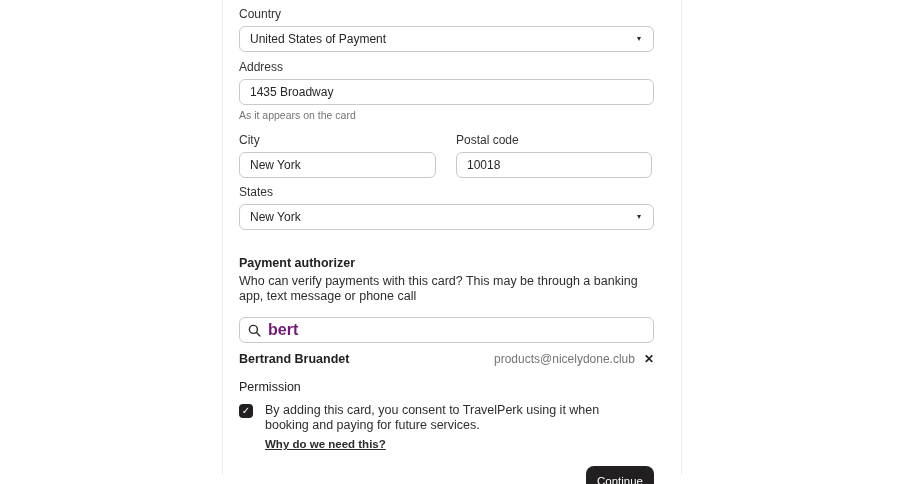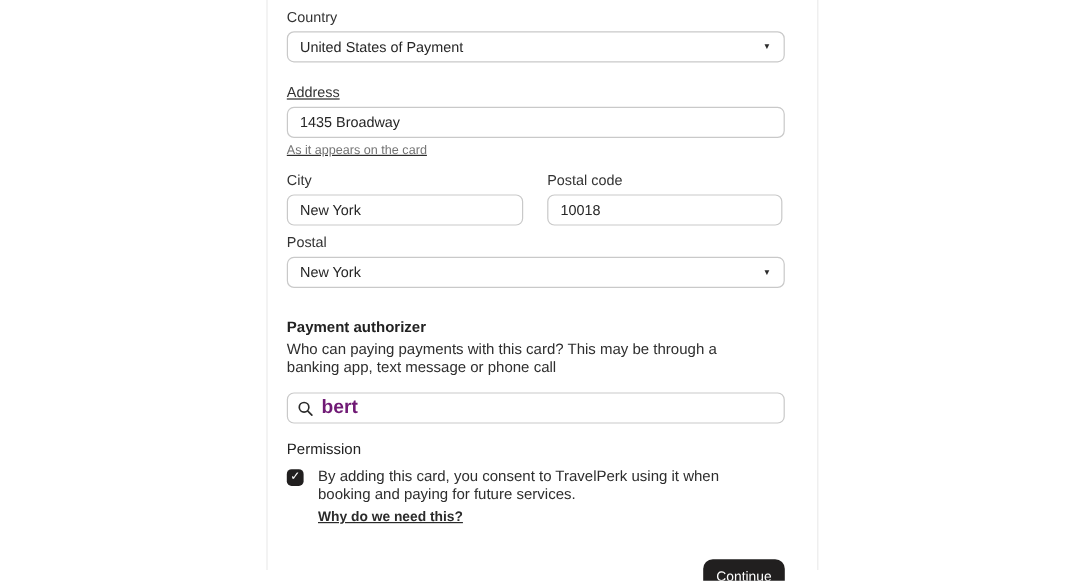--- a/index.html
+++ b/index.html
@@ -64,21 +64,21 @@
     font-size: 10.5px;
     color: #757575;
   }
   .row-2col {
     display: grid;
     grid-template-columns: 197px 196px;
     column-gap: 20px;
     margin-top: 13px;
   }
   .mt-state { margin-top: 8px; }
-  .mt-addr { margin-top: 19px; text-decoration: underline; }
+  .mt-addr { margin-top: 9px; }
   .section-authorizer { margin-top: 26px; }
   .section-heading {
     font-size: 12.5px;
     font-weight: 700;
     color: #222222;
   }
   .section-desc {
     margin-top: 4px;
     font-size: 12.5px;
     line-height: 15px;
@@ -217,39 +217,46 @@
       <label class="field-label">City</label>
       <input class="text-input" type="text" value="New York" style="">
     </div>
     <div>
       <label class="field-label">Postal code</label>
       <input class="text-input" type="text" value="10018" style="">
     </div>
   </div>
 
   <div class="mt-state">
-    <label class="field-label">Postal</label>
+    <label class="field-label">States</label>
     <div class="control select-box">
       <span>New York</span>
       <span class="caret">▾</span>
     </div>
   </div>
 
   <div class="section-authorizer">
     <div class="section-heading">Payment authorizer</div>
-    <div class="section-desc">Who can paying payments with this card? This may be through a banking app, text message or phone call</div>
+    <div class="section-desc">Who can verify payments with this card? This may be through a banking app, text message or phone call</div>
 
     <div class="search-wrap">
       <svg width="13" height="13" viewBox="0 0 14 14" fill="none">
         <circle cx="5.8" cy="5.8" r="4.3" stroke="#2b2b2b" stroke-width="1.5"></circle>
         <line x1="9.2" y1="9.2" x2="12.8" y2="12.8" stroke="#2b2b2b" stroke-width="1.5" stroke-linecap="round"></line>
       </svg>
       <input type="text" value="bert" style="">
     </div>
 
+    <div class="authorizer-row">
+      <span class="authorizer-name">Bertrand Bruandet</span>
+      <span class="authorizer-right">
+        <span class="authorizer-email">products@nicelydone.club</span>
+        <button class="remove-btn"><span>✕</span></button>
+      </span>
+    </div>
   </div>
 
   <div>
     <div class="permission-label">Permission</div>
     <div class="consent-row">
       <span class="checkbox"><span>✓</span></span>
       <span class="consent-text">By adding this card, you consent to TravelPerk using it when booking and paying for future services.</span>
     </div>
     <a class="why-link">Why do we need this?</a>
   </div>

